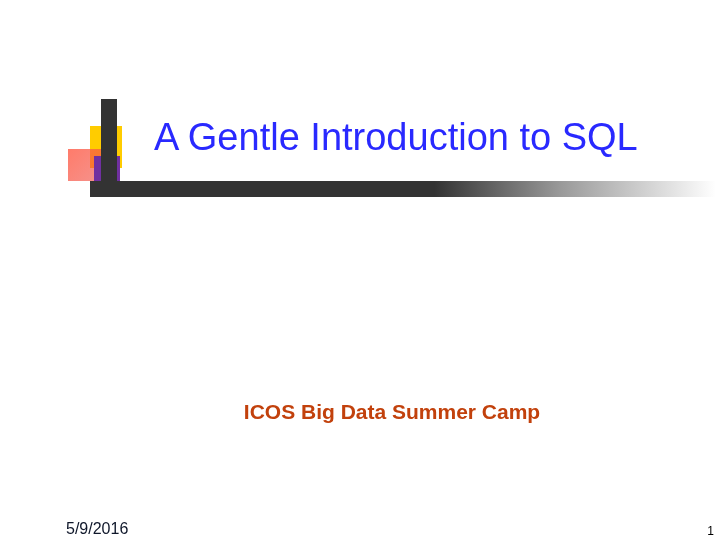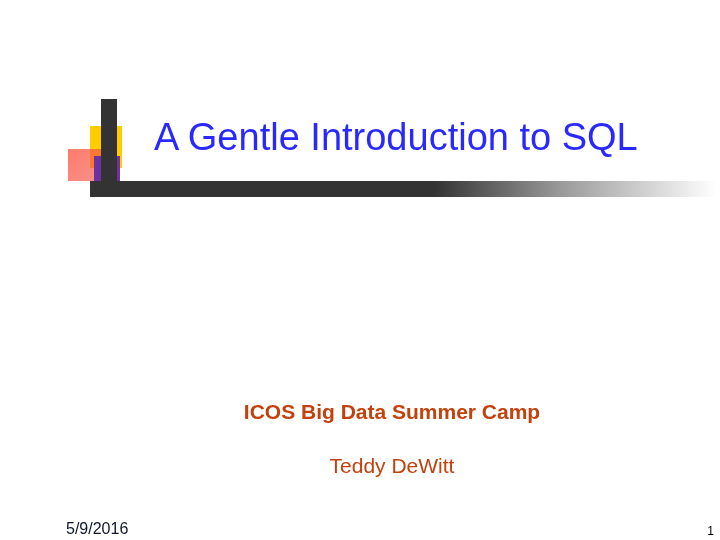--- a/index.html
+++ b/index.html
@@ -131,19 +131,18 @@
 
   <div class="v-line"></div>
   <div class="h-line-container">
     <div class="h-line"></div>
   </div>
 
   <h1 class="title">A Gentle Introduction to SQL</h1>
 
   <div class="subtitle-block">
     <div class="subtitle-heading">ICOS Big Data Summer Camp</div>
-    <div class="subtitle-line">Teddy DeWitt</div>
   </div>
 
   <div class="footer-date">5/9/2016</div>
   <div class="footer-pagenum">1</div>
 
 </div>
 
 </body></html>

